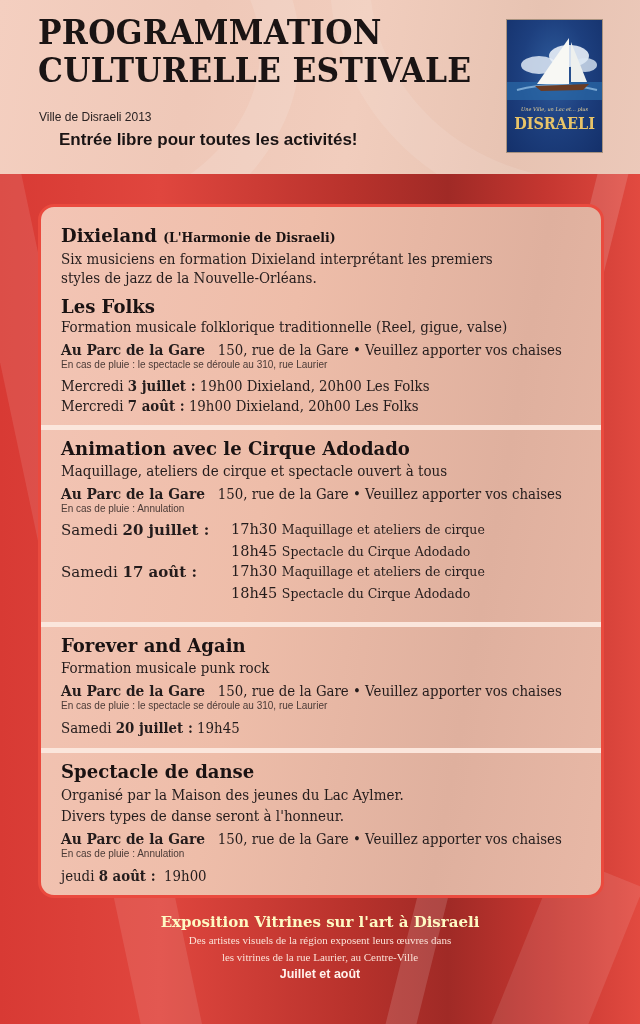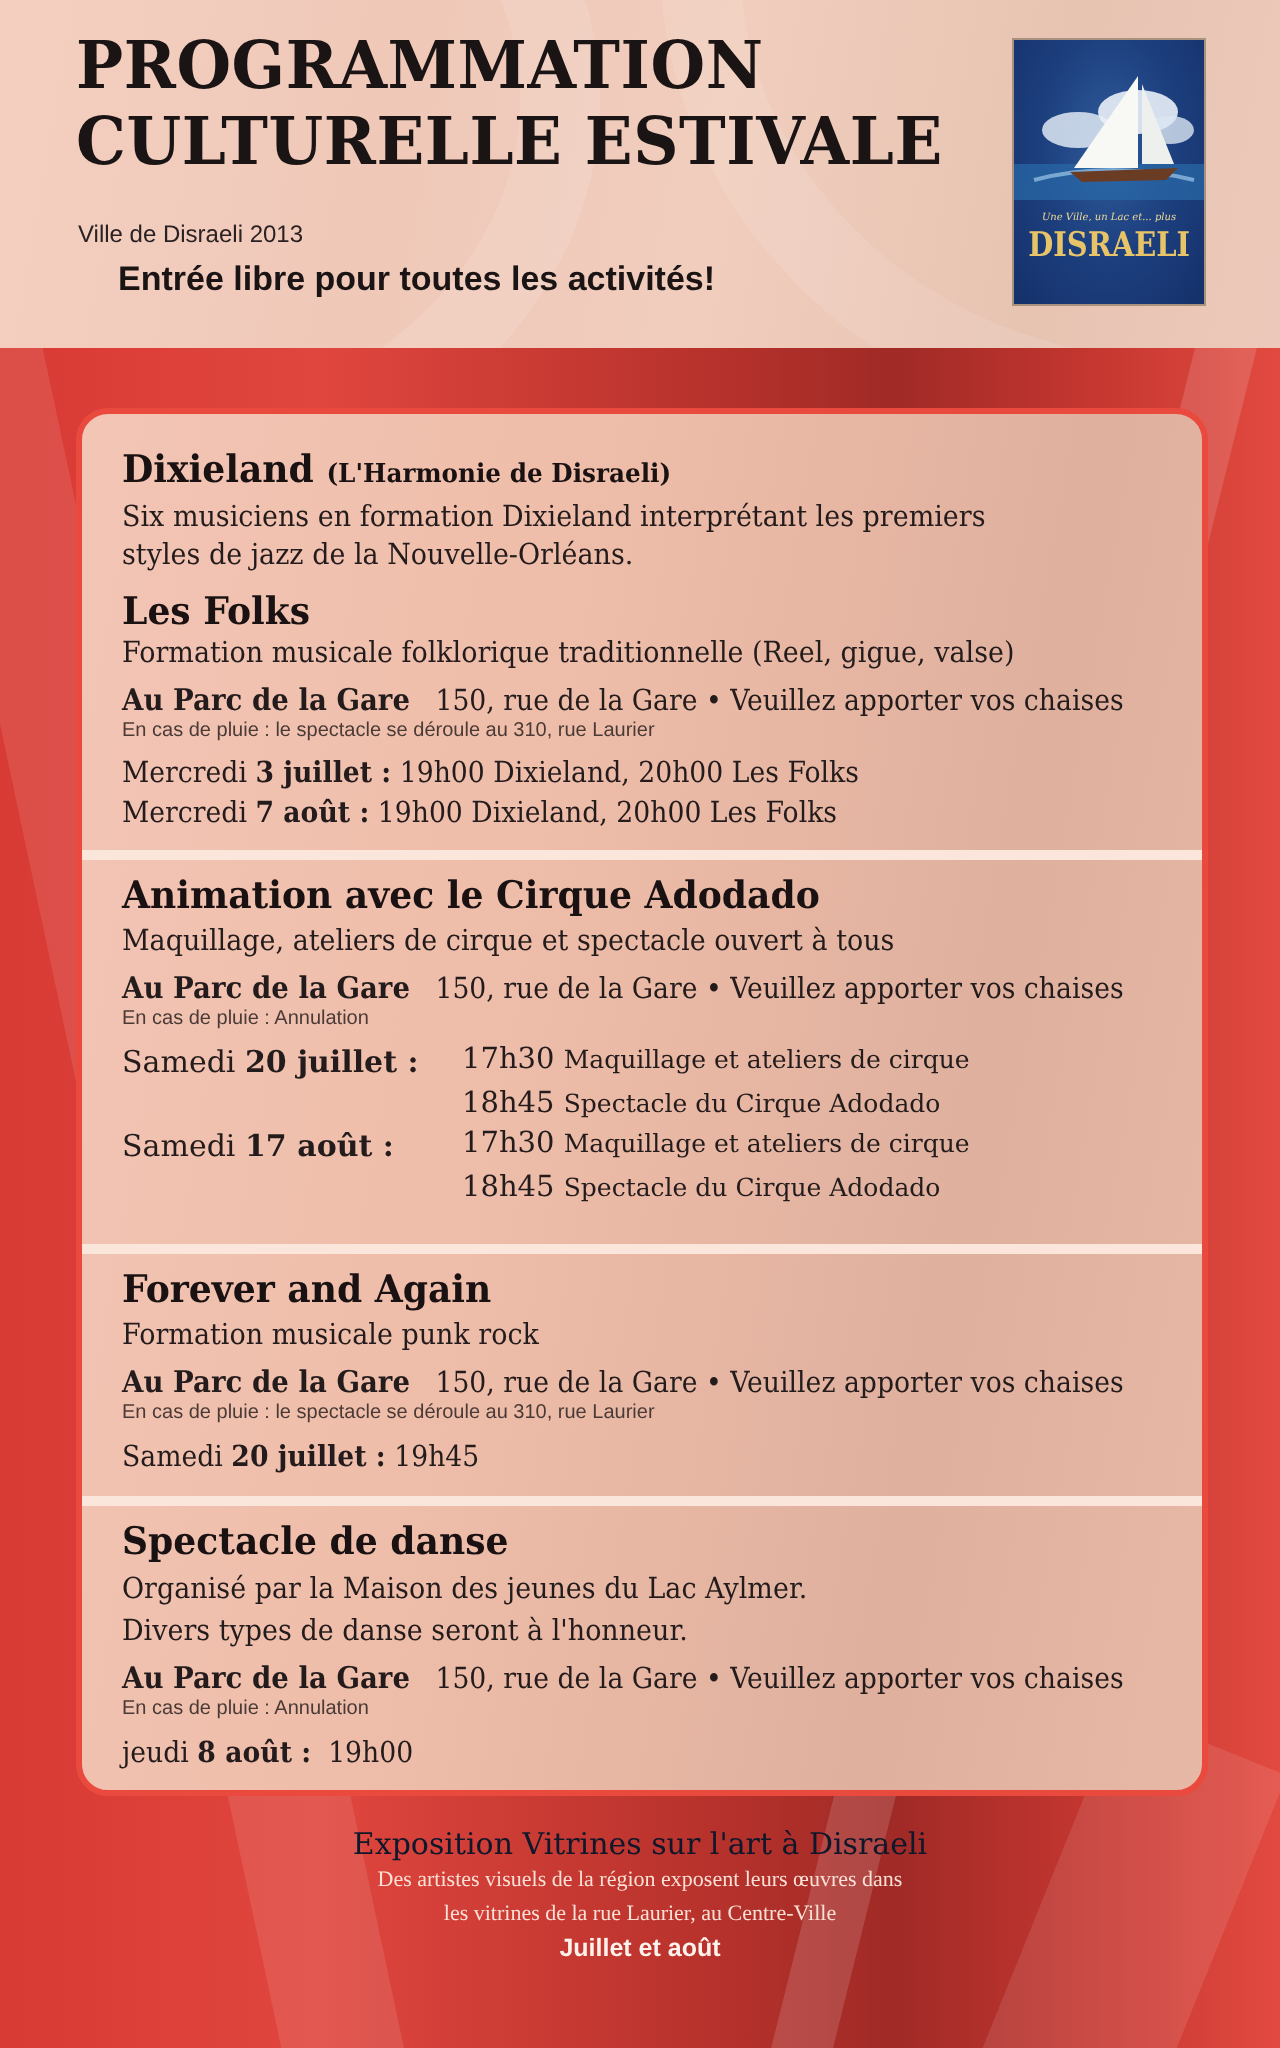--- a/index.html
+++ b/index.html
@@ -95,21 +95,21 @@
     white-space: nowrap; transform: scaleX(0.92); transform-origin: left;
   }
   .sched { display: grid; grid-template-columns: 170px auto; row-gap: 4px; margin-top: 6px; }
   .sched .d { font-family: "DejaVu Serif", serif; font-size: 15px; color: #241c1c; white-space: nowrap; }
   .sched .t { font-family: "DejaVu Serif", serif; font-size: 14.5px; color: #241c1c; white-space: nowrap; }
   .sched .t .act { font-size: 12.5px; }
   .footer {
     position: absolute; left: 0; width: 640px; top: 912px; text-align: center; color: #fbe4dc;
   }
   .footer .ft {
-    font-family: "DejaVu Serif", serif; font-weight: normal; font-size: 15px; line-height: 20px; color: #0f172a;
+    font-family: "DejaVu Serif", serif; font-weight: bold; font-size: 15px; line-height: 20px; color: #fef9c3;
   }
   .footer .fd {
     font-family: "Liberation Serif", serif; font-size: 11px; line-height: 17px; color: #fbe0d6;
   }
   .footer .fm {
     font-family: Liberation Sans, sans-serif; font-weight: bold; font-size: 12.5px; line-height: 17px; color: #fff2ec;
   }
 </style>
 </head>
 <body>

